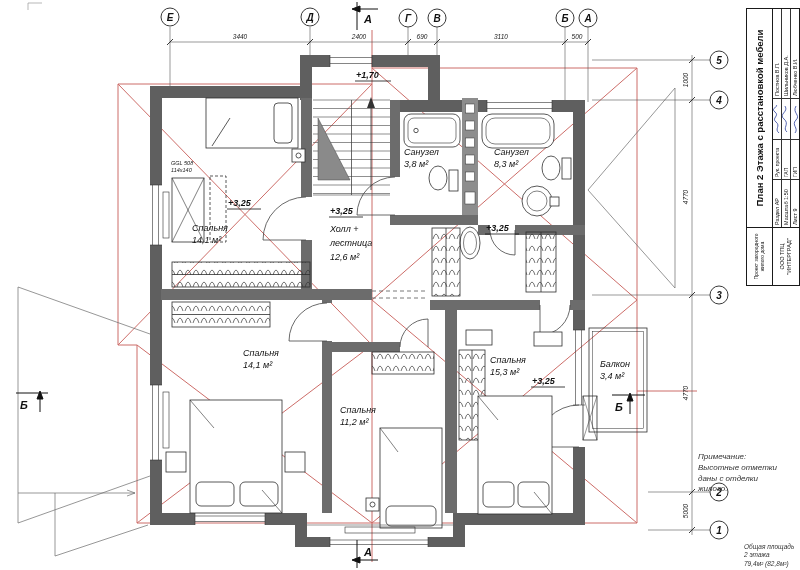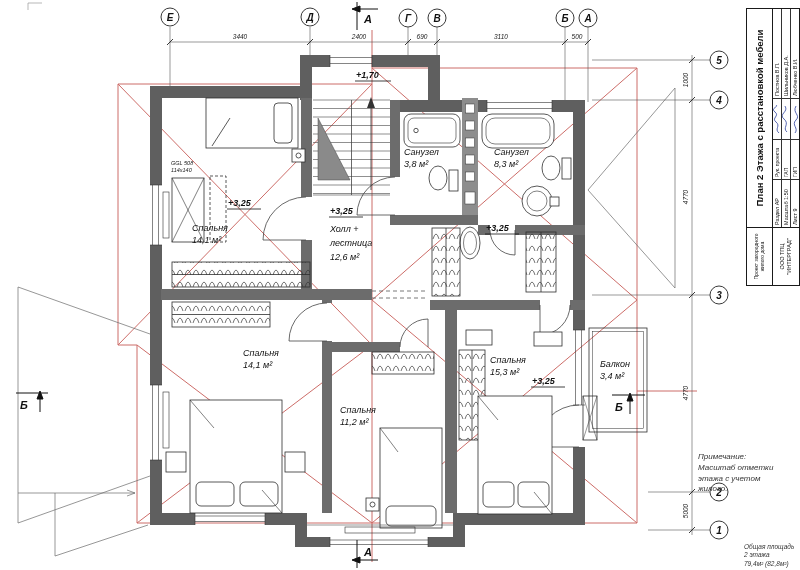--- a/index.html
+++ b/index.html
@@ -408,22 +408,22 @@
           <div class="tb-name">Любченко В.И.</div>
         </div>
       </div>
     </div>
   </div>
 </div>
 
 
 <div class="note-box">
   <div>Примечание:</div>
-  <div>Масштаб отметки</div>
-  <div>этажа с учетом</div>
+  <div>Высотные отметки</div>
+  <div>даны с отделки</div>
   <div>жилого.</div>
 </div>
 
 
 <div class="area-box">
   <div>Общая площадь</div>
   <div>2 этажа</div>
   <div>79,4м² (82,8м²)</div>
 </div>
 

